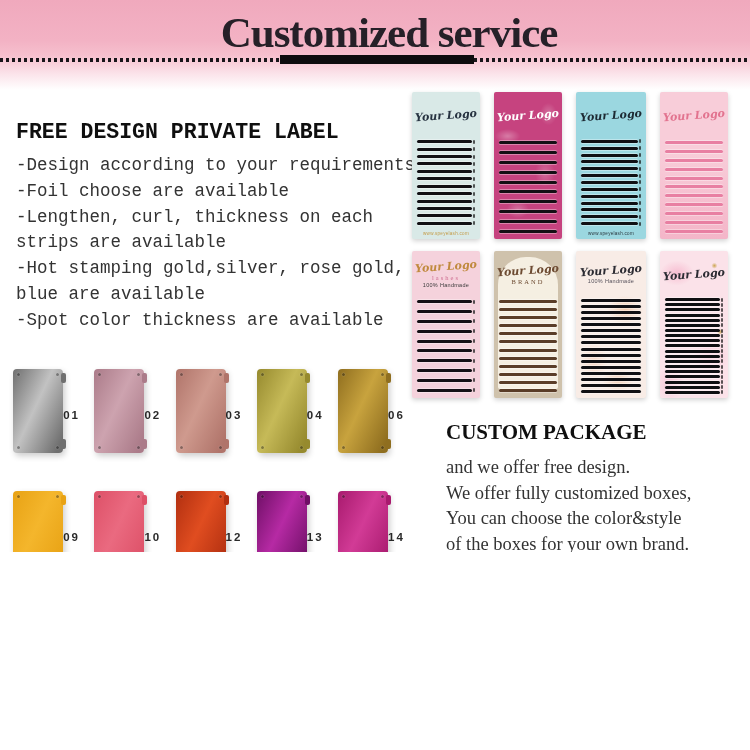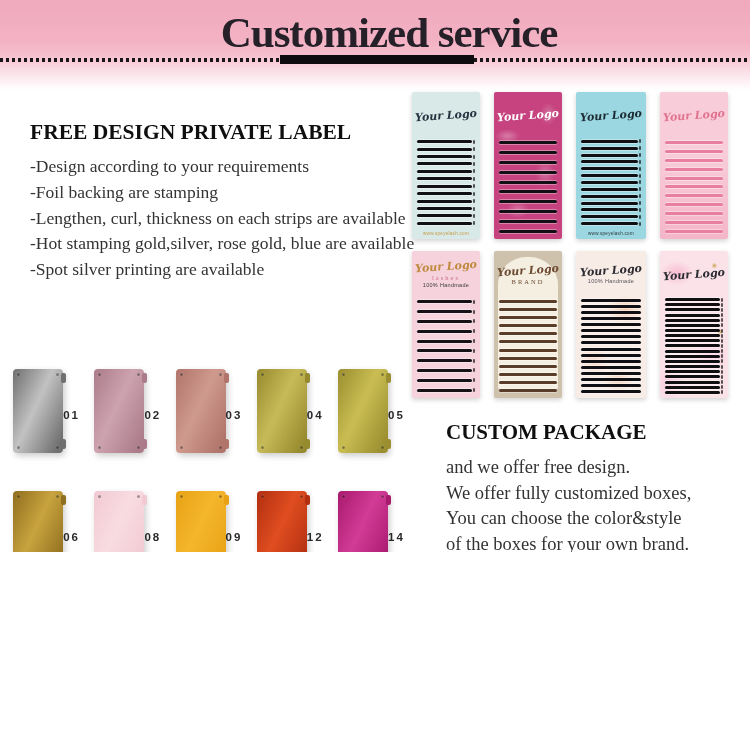--- a/index.html
+++ b/index.html
@@ -9,21 +9,21 @@
   
   .header-band{position:absolute;top:0;left:0;width:100%;height:90px;
     background:linear-gradient(180deg,#f0a9bd 0%,#f3b2c4 45%,#f6c0ce 62%,#fbe3ea 82%,#ffffff 100%);}
   .title{position:absolute;top:8px;left:0;width:100%;text-align:center;transform:translateX(14px);
     font-weight:bold;font-size:43px;letter-spacing:-1px;color:#262028;}
   .dotted{position:absolute;top:58px;left:0;width:100%;height:4px;
     background:repeating-linear-gradient(90deg,#19161a 0 3px,transparent 3px 6px);}
   .title-bar{position:absolute;top:55px;left:280px;width:194px;height:9px;background:#0e0c0e;}
 
   
-  .feature{position:absolute;left:30px;top:120px;width:412px;}
+  .feature{position:absolute;left:16px;top:120px;width:412px;font-family:Liberation Mono, monospace;}
   .feature-heading{font-size:21.5px;font-weight:bold;color:#0f0f0f;margin:0 0 9px 0;}
   .bullet{font-size:17.5px;line-height:25.8px;color:#333;}
 
   
   .package-text{position:absolute;left:446px;top:420px;width:300px;}
   .package-heading{font-size:21px;font-weight:bold;color:#0f0f0f;margin:0 0 10px 0;}
   .package-line{font-size:18.5px;line-height:25.5px;color:#333;}
 
   
   .cards{position:absolute;left:412px;top:92px;display:grid;
@@ -107,24 +107,24 @@
 
   <div class="header-band"></div>
   <div class="title">Customized service</div>
   <div class="dotted"></div>
   <div class="title-bar"></div>
 
   <div class="feature">
     <div class="feature-heading">FREE DESIGN PRIVATE LABEL</div>
     <div id="bullets">
         <div class="bullet">-Design according to your requirements</div>
-        <div class="bullet">-Foil backing are stamping</div>
+        <div class="bullet">-Foil choose are available</div>
         <div class="bullet">-Lengthen, curl, thickness on each strips are available</div>
         <div class="bullet">-Hot stamping gold,silver, rose gold, blue are available</div>
-        <div class="bullet">-Spot silver printing are available</div>
+        <div class="bullet">-Spot color thickness are available</div>
       </div>
   </div>
 
   <div class="cards" id="cards">
       <div class="card" style="background-color: rgb(217, 233, 231);">
         <div class="hdr">
           <div class="script" style="color: rgb(39, 51, 65);">Your Logo</div>
         </div>
         <div class="strips">
           <div class="strip-row tabs">
@@ -535,73 +535,73 @@
           <div class="screw tl"></div>
           <div class="screw tr"></div>
           <div class="screw bl"></div>
           <div class="screw br"></div>
           <div class="clasp top" style="background: rgb(150, 138, 46);"></div>
           <div class="clasp bot" style="background: rgb(150, 138, 46);"></div>
         </div>
         <div class="tray-num">04</div>
       </div>
       <div class="tray-cell">
-        <div class="tray" style="background: linear-gradient(115deg, rgb(154, 142, 48) 0%, rgb(201, 189, 82) 45%, rgb(154, 142, 48) 92%);">
-          <div class="screw tl"></div>
-          <div class="screw tr"></div>
-          <div class="screw bl"></div>
-          <div class="screw br"></div>
-          <div class="clasp top" style="background: rgb(154, 142, 48);"></div>
-          <div class="clasp bot" style="background: rgb(154, 142, 48);"></div>
-        </div>
-        <div class="tray-num">05</div>
-      </div>
-      <div class="tray-cell">
         <div class="tray" style="background: linear-gradient(115deg, rgb(143, 110, 31) 0%, rgb(200, 163, 62) 45%, rgb(143, 110, 31) 92%);">
           <div class="screw tl"></div>
           <div class="screw tr"></div>
           <div class="screw bl"></div>
           <div class="screw br"></div>
           <div class="clasp top" style="background: rgb(143, 110, 31);"></div>
           <div class="clasp bot" style="background: rgb(143, 110, 31);"></div>
         </div>
         <div class="tray-num">06</div>
       </div>
       <div class="tray-cell">
-        <div class="tray" style="background: linear-gradient(115deg, rgb(242, 201, 210) 0%, rgb(248, 220, 226) 45%, rgb(242, 201, 210) 92%);">
-          <div class="screw tl"></div>
-          <div class="screw tr"></div>
-          <div class="screw bl"></div>
-          <div class="screw br"></div>
-          <div class="clasp top" style="background: rgb(242, 201, 210);"></div>
-          <div class="clasp bot" style="background: rgb(242, 201, 210);"></div>
-        </div>
-        <div class="tray-num">08</div>
-      </div>
-      <div class="tray-cell">
         <div class="tray" style="background: linear-gradient(115deg, rgb(232, 162, 20) 0%, rgb(244, 182, 44) 45%, rgb(232, 162, 20) 92%);">
           <div class="screw tl"></div>
           <div class="screw tr"></div>
           <div class="screw bl"></div>
           <div class="screw br"></div>
           <div class="clasp top" style="background: rgb(232, 162, 20);"></div>
           <div class="clasp bot" style="background: rgb(232, 162, 20);"></div>
         </div>
         <div class="tray-num">09</div>
       </div>
       <div class="tray-cell">
+        <div class="tray" style="background: linear-gradient(115deg, rgb(221, 80, 103) 0%, rgb(234, 106, 128) 45%, rgb(221, 80, 103) 92%);">
+          <div class="screw tl"></div>
+          <div class="screw tr"></div>
+          <div class="screw bl"></div>
+          <div class="screw br"></div>
+          <div class="clasp top" style="background: rgb(221, 80, 103);"></div>
+          <div class="clasp bot" style="background: rgb(221, 80, 103);"></div>
+        </div>
+        <div class="tray-num">10</div>
+      </div>
+      <div class="tray-cell">
         <div class="tray" style="background: linear-gradient(115deg, rgb(177, 47, 16) 0%, rgb(224, 77, 32) 45%, rgb(177, 47, 16) 92%);">
           <div class="screw tl"></div>
           <div class="screw tr"></div>
           <div class="screw bl"></div>
           <div class="screw br"></div>
           <div class="clasp top" style="background: rgb(177, 47, 16);"></div>
           <div class="clasp bot" style="background: rgb(177, 47, 16);"></div>
         </div>
         <div class="tray-num">12</div>
+      </div>
+      <div class="tray-cell">
+        <div class="tray" style="background: linear-gradient(115deg, rgb(111, 15, 102) 0%, rgb(182, 42, 164) 45%, rgb(111, 15, 102) 92%);">
+          <div class="screw tl"></div>
+          <div class="screw tr"></div>
+          <div class="screw bl"></div>
+          <div class="screw br"></div>
+          <div class="clasp top" style="background: rgb(111, 15, 102);"></div>
+          <div class="clasp bot" style="background: rgb(111, 15, 102);"></div>
+        </div>
+        <div class="tray-num">13</div>
       </div>
       <div class="tray-cell">
         <div class="tray" style="background: linear-gradient(115deg, rgb(168, 26, 110) 0%, rgb(210, 59, 150) 45%, rgb(168, 26, 110) 92%);">
           <div class="screw tl"></div>
           <div class="screw tr"></div>
           <div class="screw bl"></div>
           <div class="screw br"></div>
           <div class="clasp top" style="background: rgb(168, 26, 110);"></div>
           <div class="clasp bot" style="background: rgb(168, 26, 110);"></div>
         </div>

